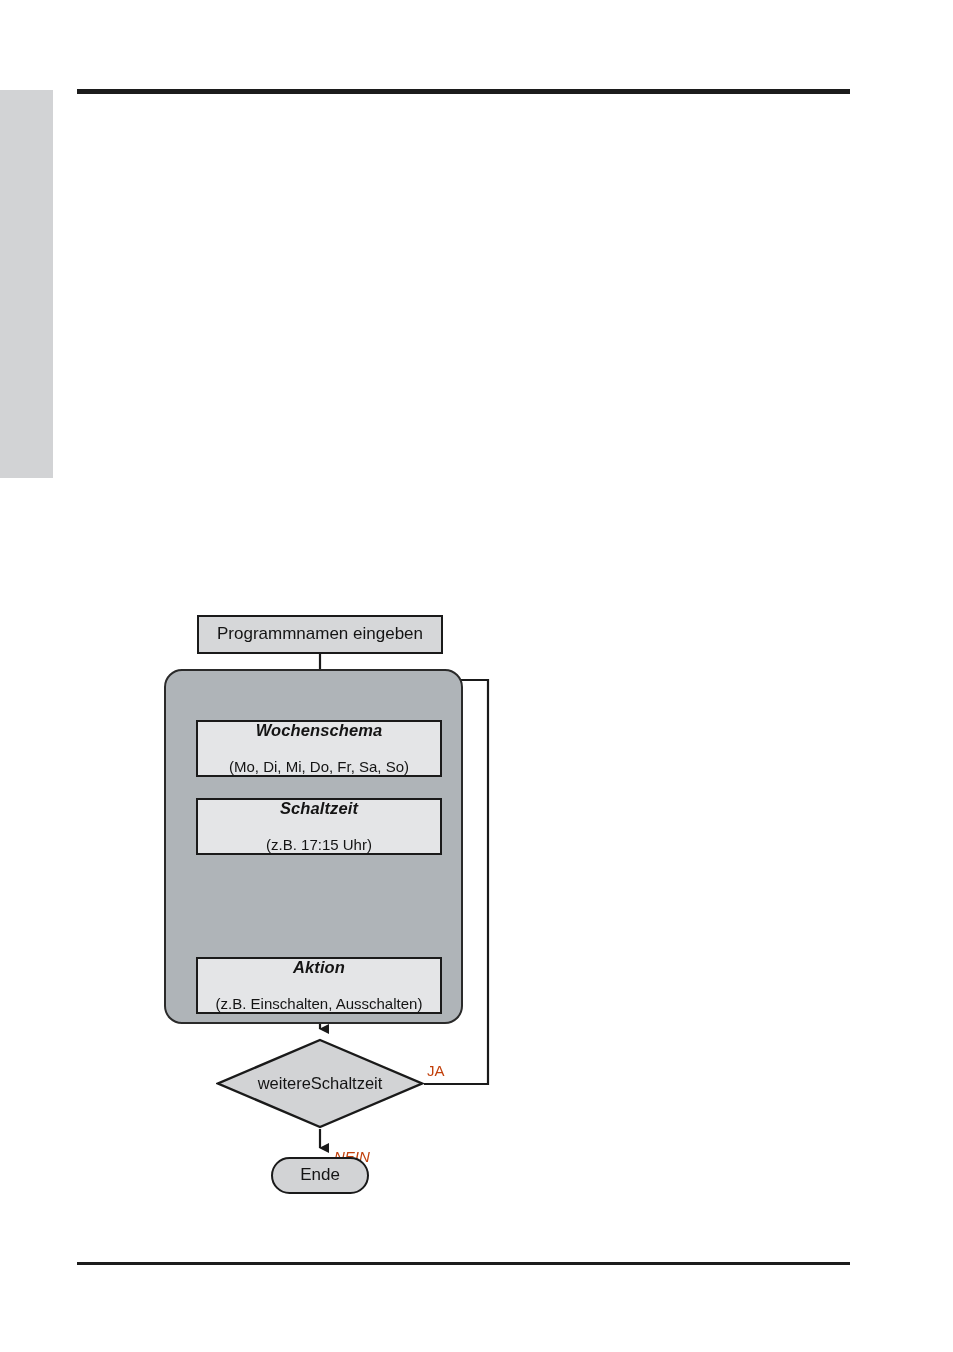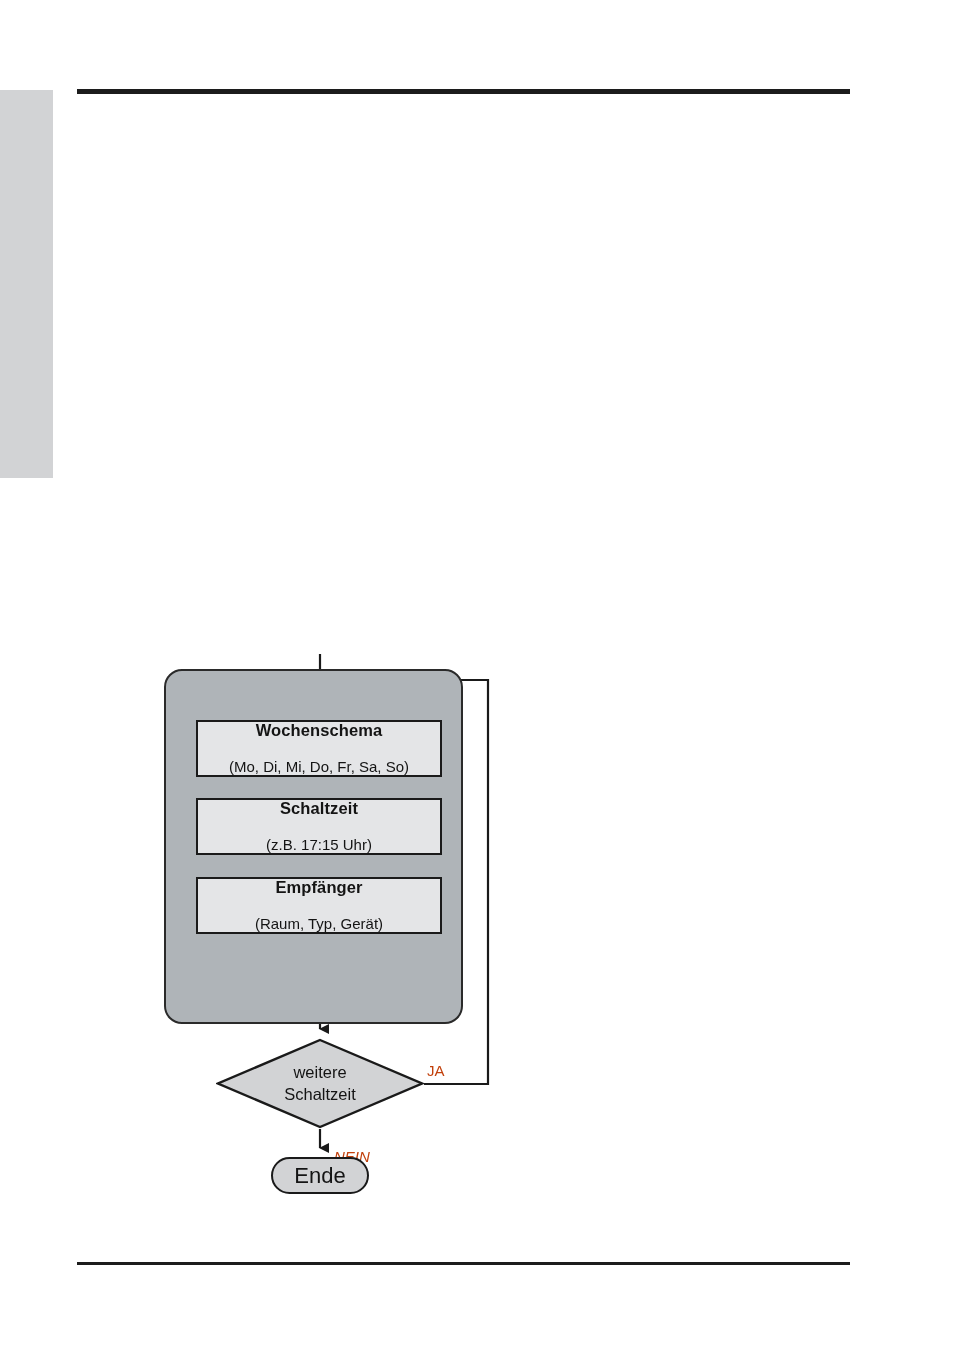--- a/index.html
+++ b/index.html
@@ -100,20 +100,21 @@
     width: 246px;
     height: 57px;
     left: 196px;
     border: 2px solid #1a1a1a;
     background: #e4e5e7;
   }
   .box-step .title {
     font-size: 16.5px;
     font-weight: bold;
     letter-spacing: .1px;
+    font-style: italic;
   }
   .box-step .sub {
     font-size: 15px;
     font-weight: normal;
     margin-top: 17px;
   }
 
   .step-1 { top: 720px; }
   .step-2 { top: 798px; }
   .step-3 { top: 877px; }
@@ -128,38 +129,38 @@
     height: 91px;
   }
   .diamond-wrap svg {
     position: absolute;
     inset: 0;
   }
   .diamond-label {
     position: absolute;
     inset: 0;
     display: flex;
-    flex-direction: column;
+    flex-direction: row;
     align-items: center;
     justify-content: center;
     font-size: 16.5px;
     color: #141414;
     line-height: 1.3;
   }
 
   
   .box-end {
     left: 271px;
     top: 1157px;
     width: 98px;
     height: 37px;
     border: 2px solid #1a1a1a;
     border-radius: 19px;
     background: #d2d3d5;
-    font-size: 22px;
+    font-size: 17px;
   }
 
   
   .edge-label {
     position: absolute;
     font-size: 15px;
     color: #c2410c;
     white-space: nowrap;
   }
   .label-ja   { left: 427px; top: 1062px; }
@@ -193,38 +194,41 @@
       <line x1="320" y1="934" x2="320" y2="948" marker-end="url(#arrowDown)"></line>
 
       <line x1="320" y1="1014" x2="320" y2="1029" marker-end="url(#arrowDown)"></line>
 
       <line x1="320" y1="1129" x2="320" y2="1148" marker-end="url(#arrowDown)"></line>
 
       <path d="M424,1084 L488,1084 L488,680 L332,680" marker-end="url(#arrowLeft)"></path>
     </g>
   </svg>
 
+  <div class="node box-start">
+    <span>Programmnamen eingeben</span>
+  </div>
 
   <div class="group-box"></div>
 
   <div class="node box-step step-1">
     <span class="title">Wochenschema</span>
     <span class="sub">(Mo, Di, Mi, Do, Fr, Sa, So)</span>
   </div>
 
   <div class="node box-step step-2">
     <span class="title">Schaltzeit</span>
     <span class="sub">(z.B. 17:15 Uhr)</span>
   </div>
 
-  <div class="node box-step step-3">
-    <span class="title">Empfänger</span>
-    <span class="sub">(Raum, Typ, Gerät)</span>
-  </div>
-
+
+  <div class="node box-step step-4">
+    <span class="title">Aktion</span>
+    <span class="sub">(z.B. Einschalten, Ausschalten)</span>
+  </div>
 
   <div class="diamond-wrap">
     <svg viewBox="0 0 208 91" width="208" height="91">
       <polygon points="104,2 206,45.5 104,89 2,45.5" fill="#d2d3d5" stroke="#1a1a1a" stroke-width="2.4"></polygon>
     </svg>
     <div class="diamond-label">
       <span>weitere</span>
       <span>Schaltzeit</span>
     </div>
   </div>

